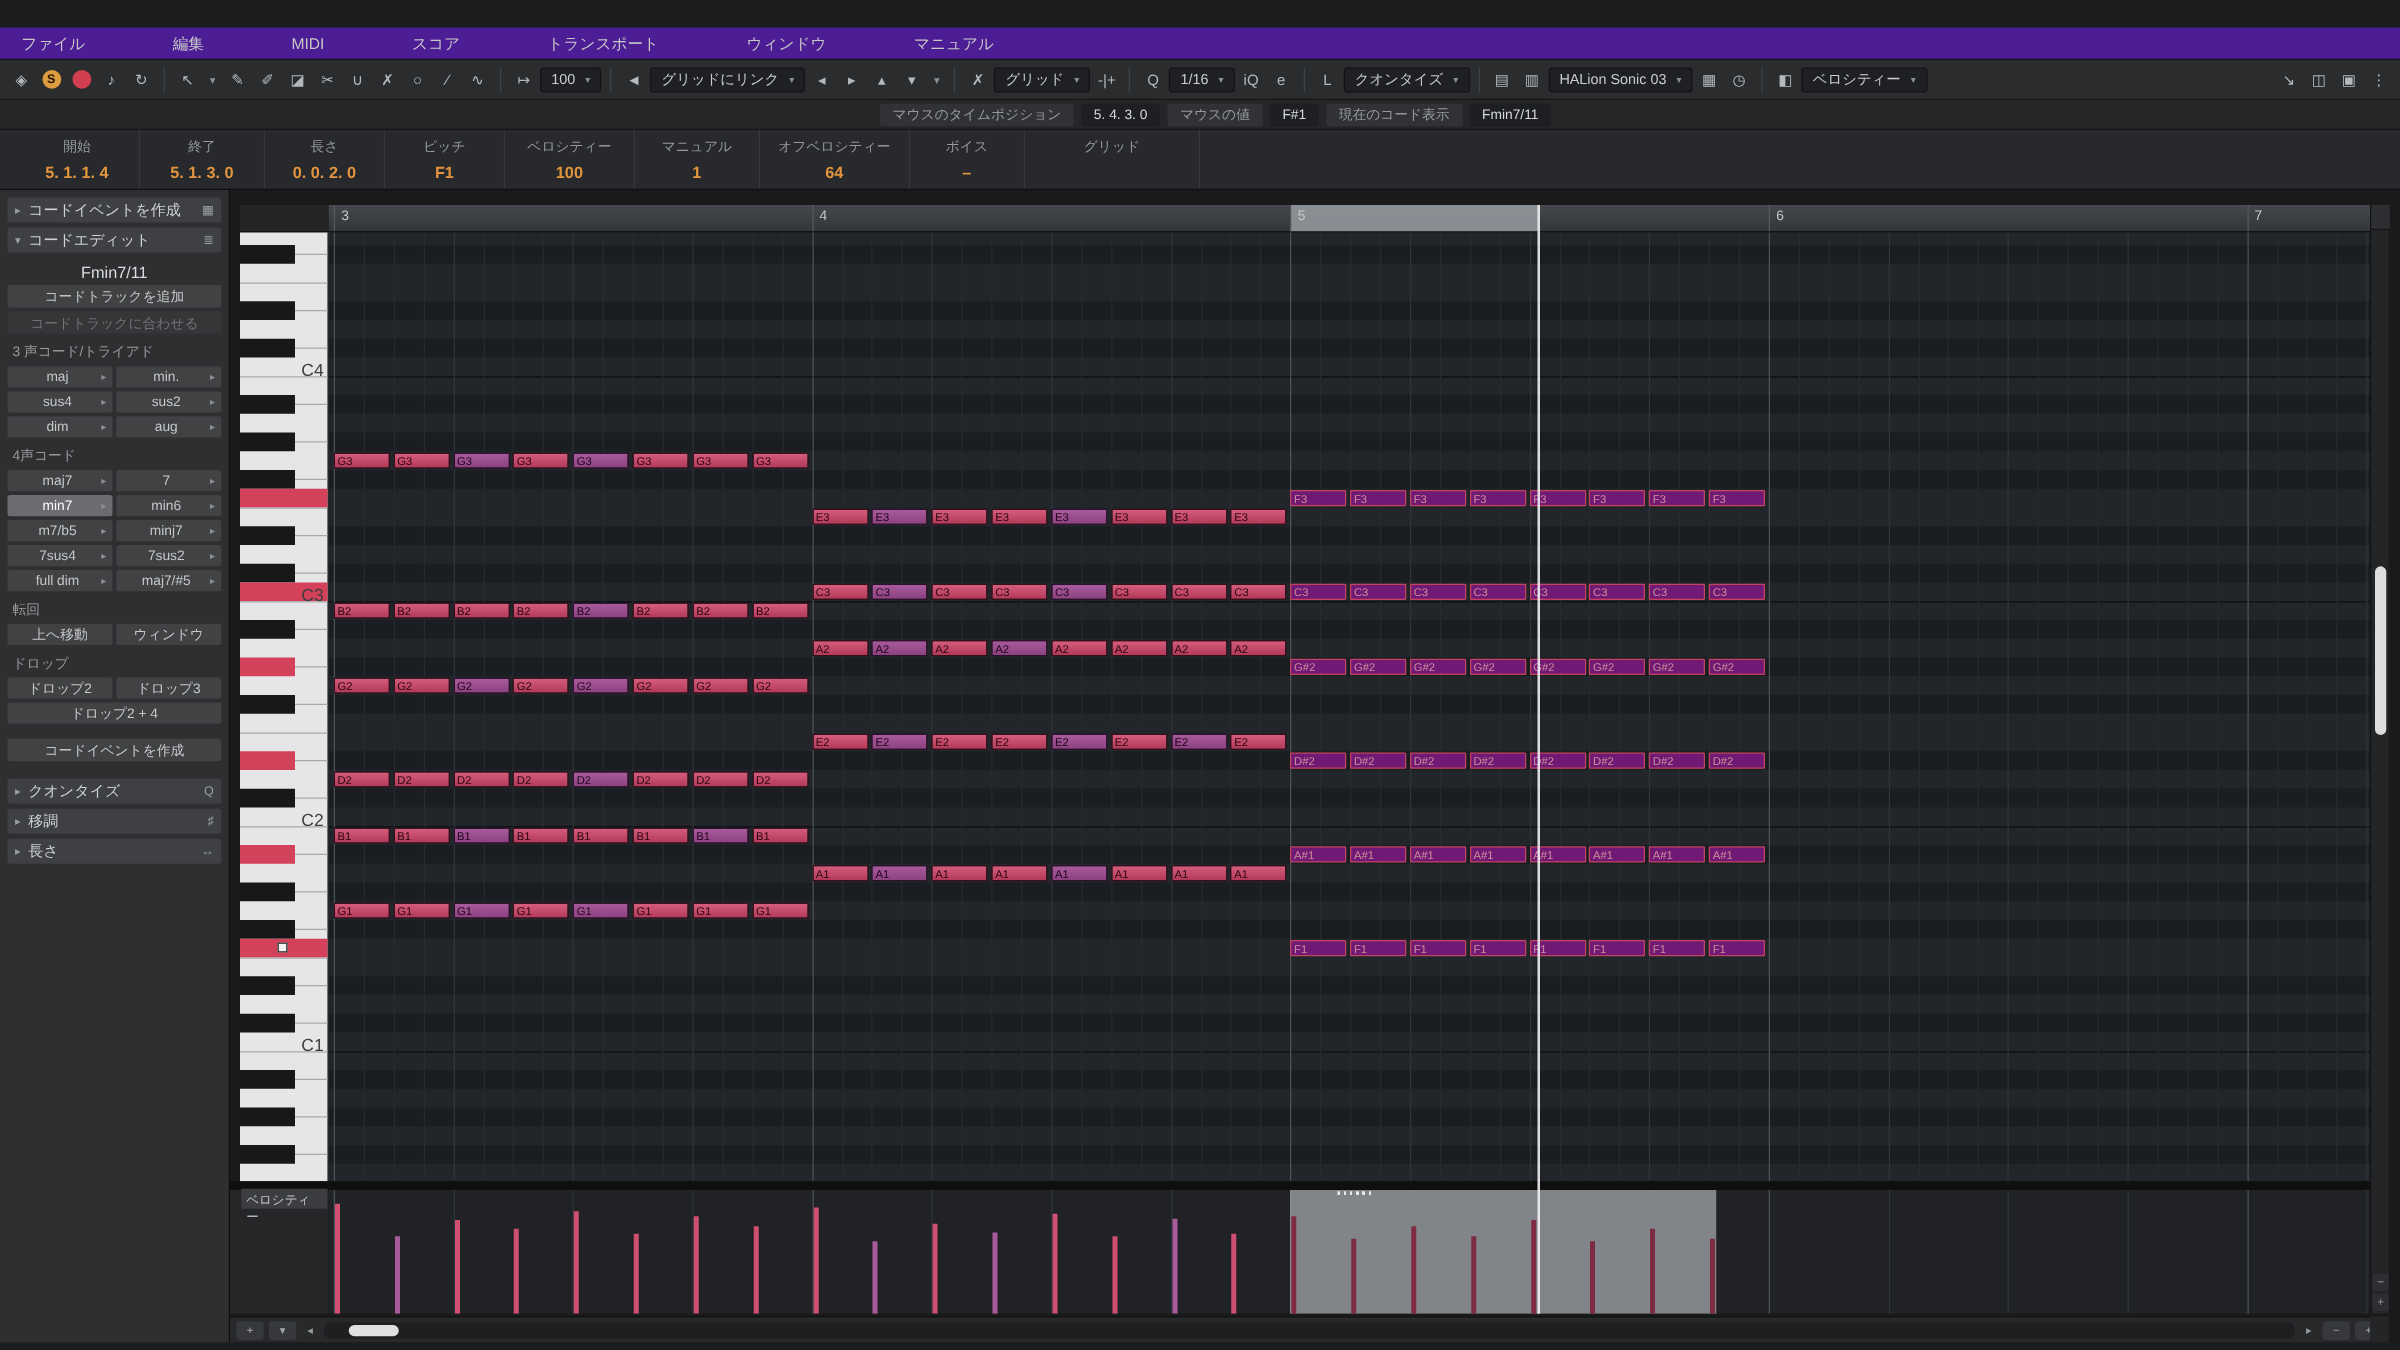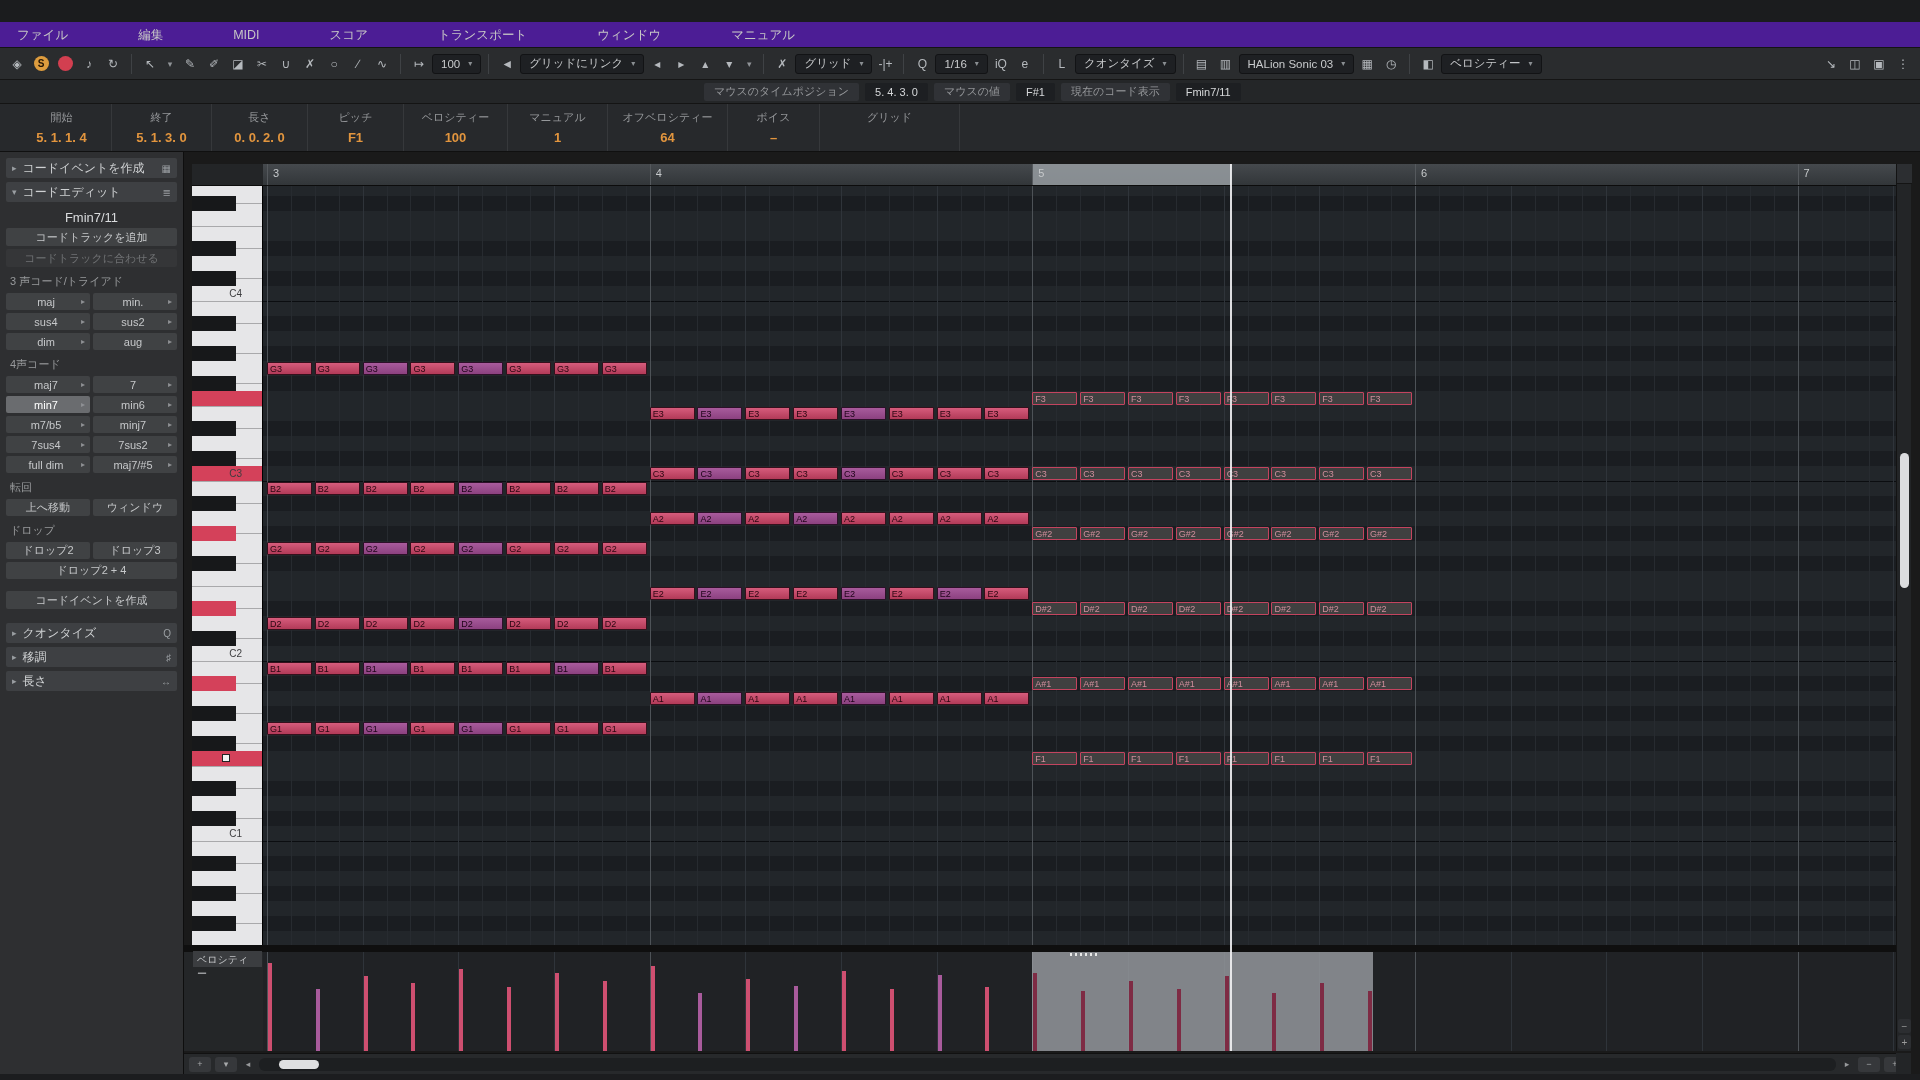--- a/index.html
+++ b/index.html
@@ -65,36 +65,36 @@
   .ruler-num{position:absolute;top:3px;font-size:11px;color:#c6c9cb;}
   .ruler-band{position:absolute;top:0;height:22px;background:rgba(150,156,161,0.85);}
   .ruler-tick{position:absolute;top:0;width:1px;height:22px;background:#55595d;}
   #ruler-corner{left:192px;top:164px;width:71px;height:22px;background:#232527;border-bottom:1px solid #0c0c0c;}
 
   #keyboard{left:192px;top:186px;width:71px;height:759px;background:#e6e6e8;overflow:hidden;border-right:1px solid #000;}
   .kblack{position:absolute;left:0;width:44px;height:15px;background:#17181a;}
   .kblack.red{background:#d4415a;}
   .kred{position:absolute;left:0;width:71px;height:15px;background:#d4415a;}
   .ksep{position:absolute;height:1px;background:#a9a9ab;}
-  .klabel{position:absolute;right:20px;font-size:10px;color:#3d3d3f;}
+  .klabel{position:absolute;right:3px;font-size:14px;color:#3d3d3f;}
   .kind{position:absolute;width:8px;height:8px;background:#f2f2f2;border:1px solid #222;}
 
   #grid{left:263px;top:186px;width:1633px;height:759px;background:#212529;overflow:hidden;}
   .grow{position:absolute;left:0;width:1633px;height:15px;}
   .grow.gb{background:#1a1d21;}
   .grow.gw{background:#22262a;}
   .octline{position:absolute;left:0;width:1633px;height:1px;background:#0b0d10;z-index:1;}
   .gl{position:absolute;top:0;width:1px;height:759px;z-index:1;}
   .gl.m{background:#4d5257;}
   .gl.b{background:#2f343a;}
   .gl.s{background:#272b30;}
   .note{position:absolute;height:13px;border-radius:1px;font-size:9px;line-height:13px;padding-left:2px;overflow:hidden;white-space:nowrap;z-index:3;}
   .n-r{background:linear-gradient(180deg,#d65c7c,#b23a58);border:1px solid #35101c;color:#2a0610;}
   .n-p{background:linear-gradient(180deg,#a85b9c,#8c4180);border:1px solid #2d1029;color:#1f0419;}
-  .n-s{background:#404040;border:1px solid #c4445f;color:#cf8d9b;}
+  .n-s{background:#701a75;border:1px solid #c4445f;color:#cf8d9b;}
 
   #splitter{left:184px;top:945px;width:1727px;height:7px;background:#0f0f0f;}
   #vlane{left:263px;top:952px;width:1633px;height:99px;background:#202225;overflow:hidden;}
   .vbar{position:absolute;width:4px;bottom:0;z-index:3;}
   .vb-r{background:#ce4f70;}
   .vb-p{background:#a85b9c;}
   .vb-s{background:#7e2b44;}
   .vsel{position:absolute;top:0;height:99px;background:rgba(154,158,163,0.8);z-index:2;}
   .vhandle{position:absolute;top:1px;width:28px;height:3px;z-index:4;background:repeating-linear-gradient(90deg,#e8e8e8 0 2px,transparent 2px 5px);}
   #lane-corner{left:184px;top:952px;width:79px;height:99px;background:#242628;}

